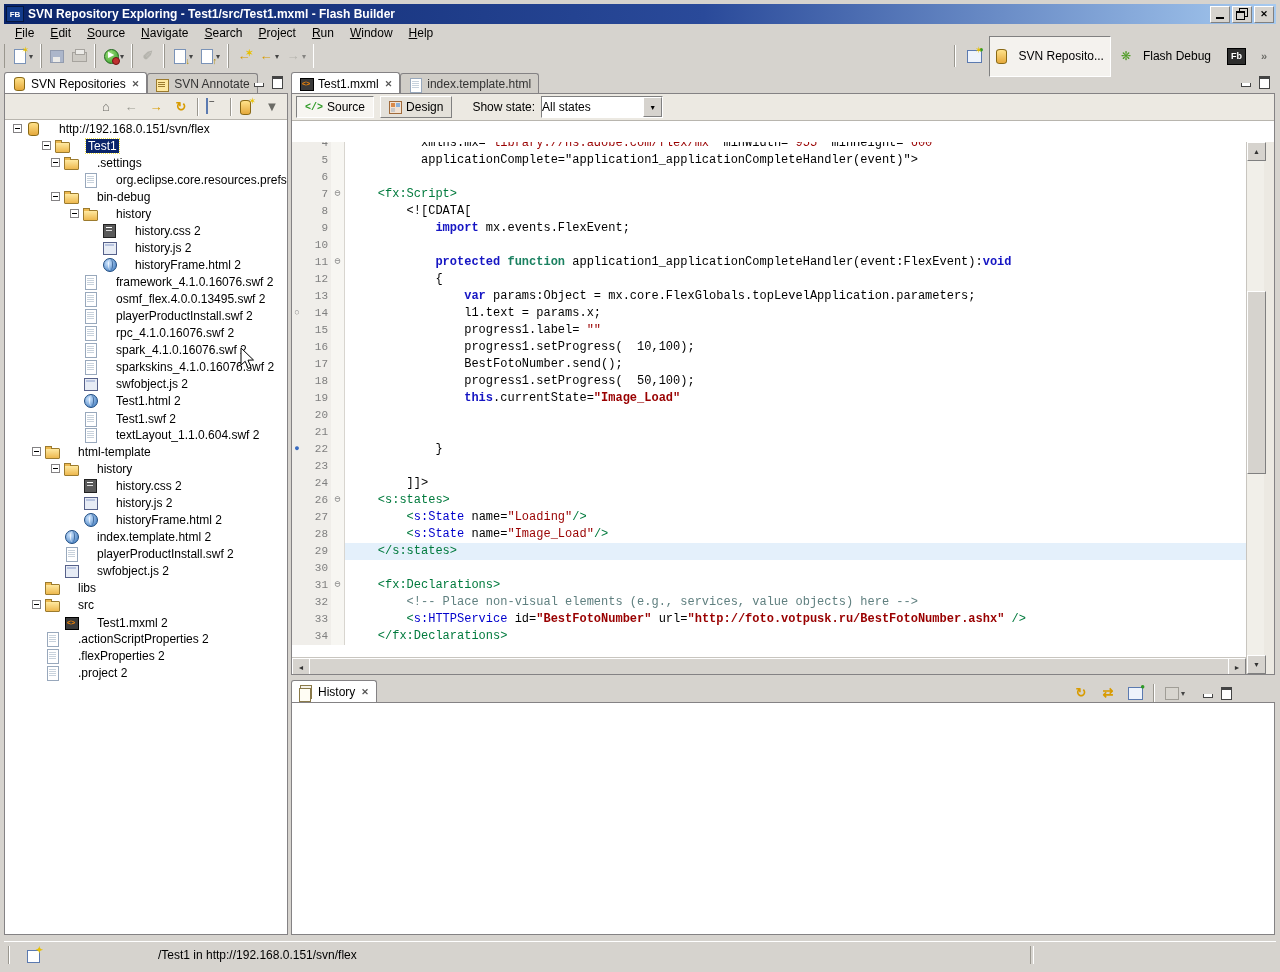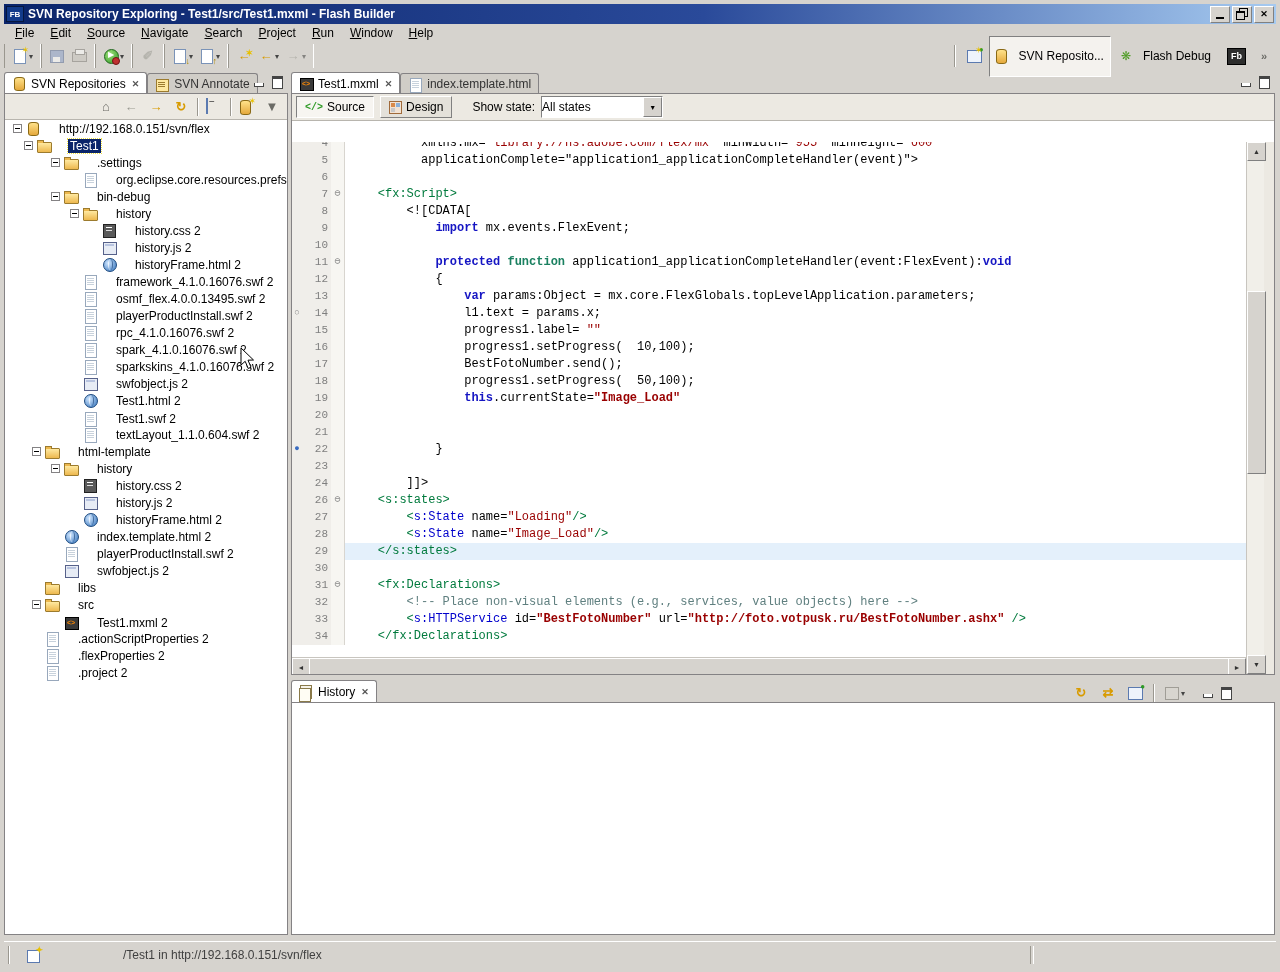--- a/index.html
+++ b/index.html
@@ -163,21 +163,21 @@
   .hist-toolbar{position:absolute;right:40px;top:2px;display:flex;align-items:center;gap:5px;}
   .history-body{position:absolute;left:0;top:22px;right:0;bottom:0;background:#fff;border:1px solid #848284;}
 
   
   .statusbar{position:absolute;left:4px;top:941px;right:4px;height:26px;border-top:1px solid #fff;
     display:flex;align-items:center;}
   .sb-sep{width:1px;height:18px;background:#9a978f;box-shadow:1px 0 0 #fff;margin:0 4px;}
   .sb-fastview{position:relative;width:16px;height:14px;margin-left:14px;}
   .sb-fastview .box{position:absolute;left:0;top:2px;width:11px;height:11px;background:#fff;border:1px solid #5b7ab0;}
   .sb-fastview .plus{position:absolute;right:0;top:-3px;color:#e8c000;font-size:9px;font-weight:bold;}
-  .sb-text{margin-left:80px;color:#404040;}
+  .sb-text{margin-left:115px;color:#000000;}
   .sb-div{position:absolute;left:1026px;width:2px;height:18px;border-left:1px solid #9a978f;border-right:1px solid #fff;}
 
   
   .cursor{position:absolute;left:240px;top:348px;z-index:99;}
 </style>
 </head>
 <body>
 
 <div class="titlebar">
   <span class="app-badge">FB</span>
@@ -349,21 +349,21 @@
         </span>
       </div>
     <div class="tree" id="svntree">
         <div class="tree-row" style="padding-left: 8px;">
           <span class="expander"></span>
           <span class="ti">
             <span class="ti-repo"></span>
           </span>
           <span class="tree-label">http://192.168.0.151/svn/flex</span>
         </div>
-        <div class="tree-row" style="padding-left: 19px; text-align: right;">
+        <div class="tree-row" style="padding-left: 37px; text-align: right;">
           <span class="expander"></span>
           <span class="ti">
             <span class="ti-folder"></span>
           </span>
           <span class="tree-label sel">Test1</span>
         </div>
         <div class="tree-row" style="padding-left: 46px;">
           <span class="expander"></span>
           <span class="ti">
             <span class="ti-folder"></span>

